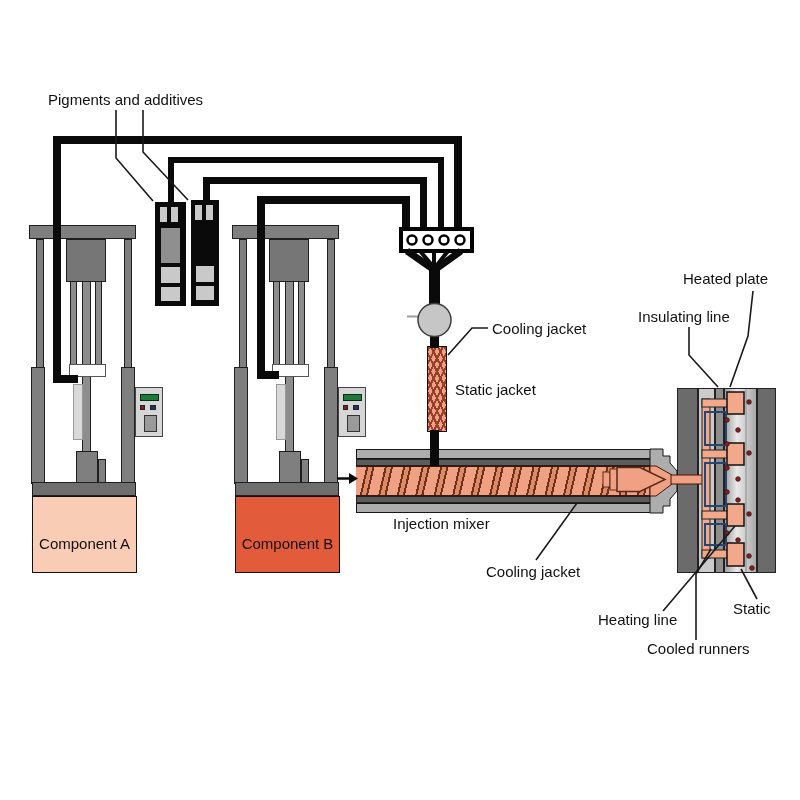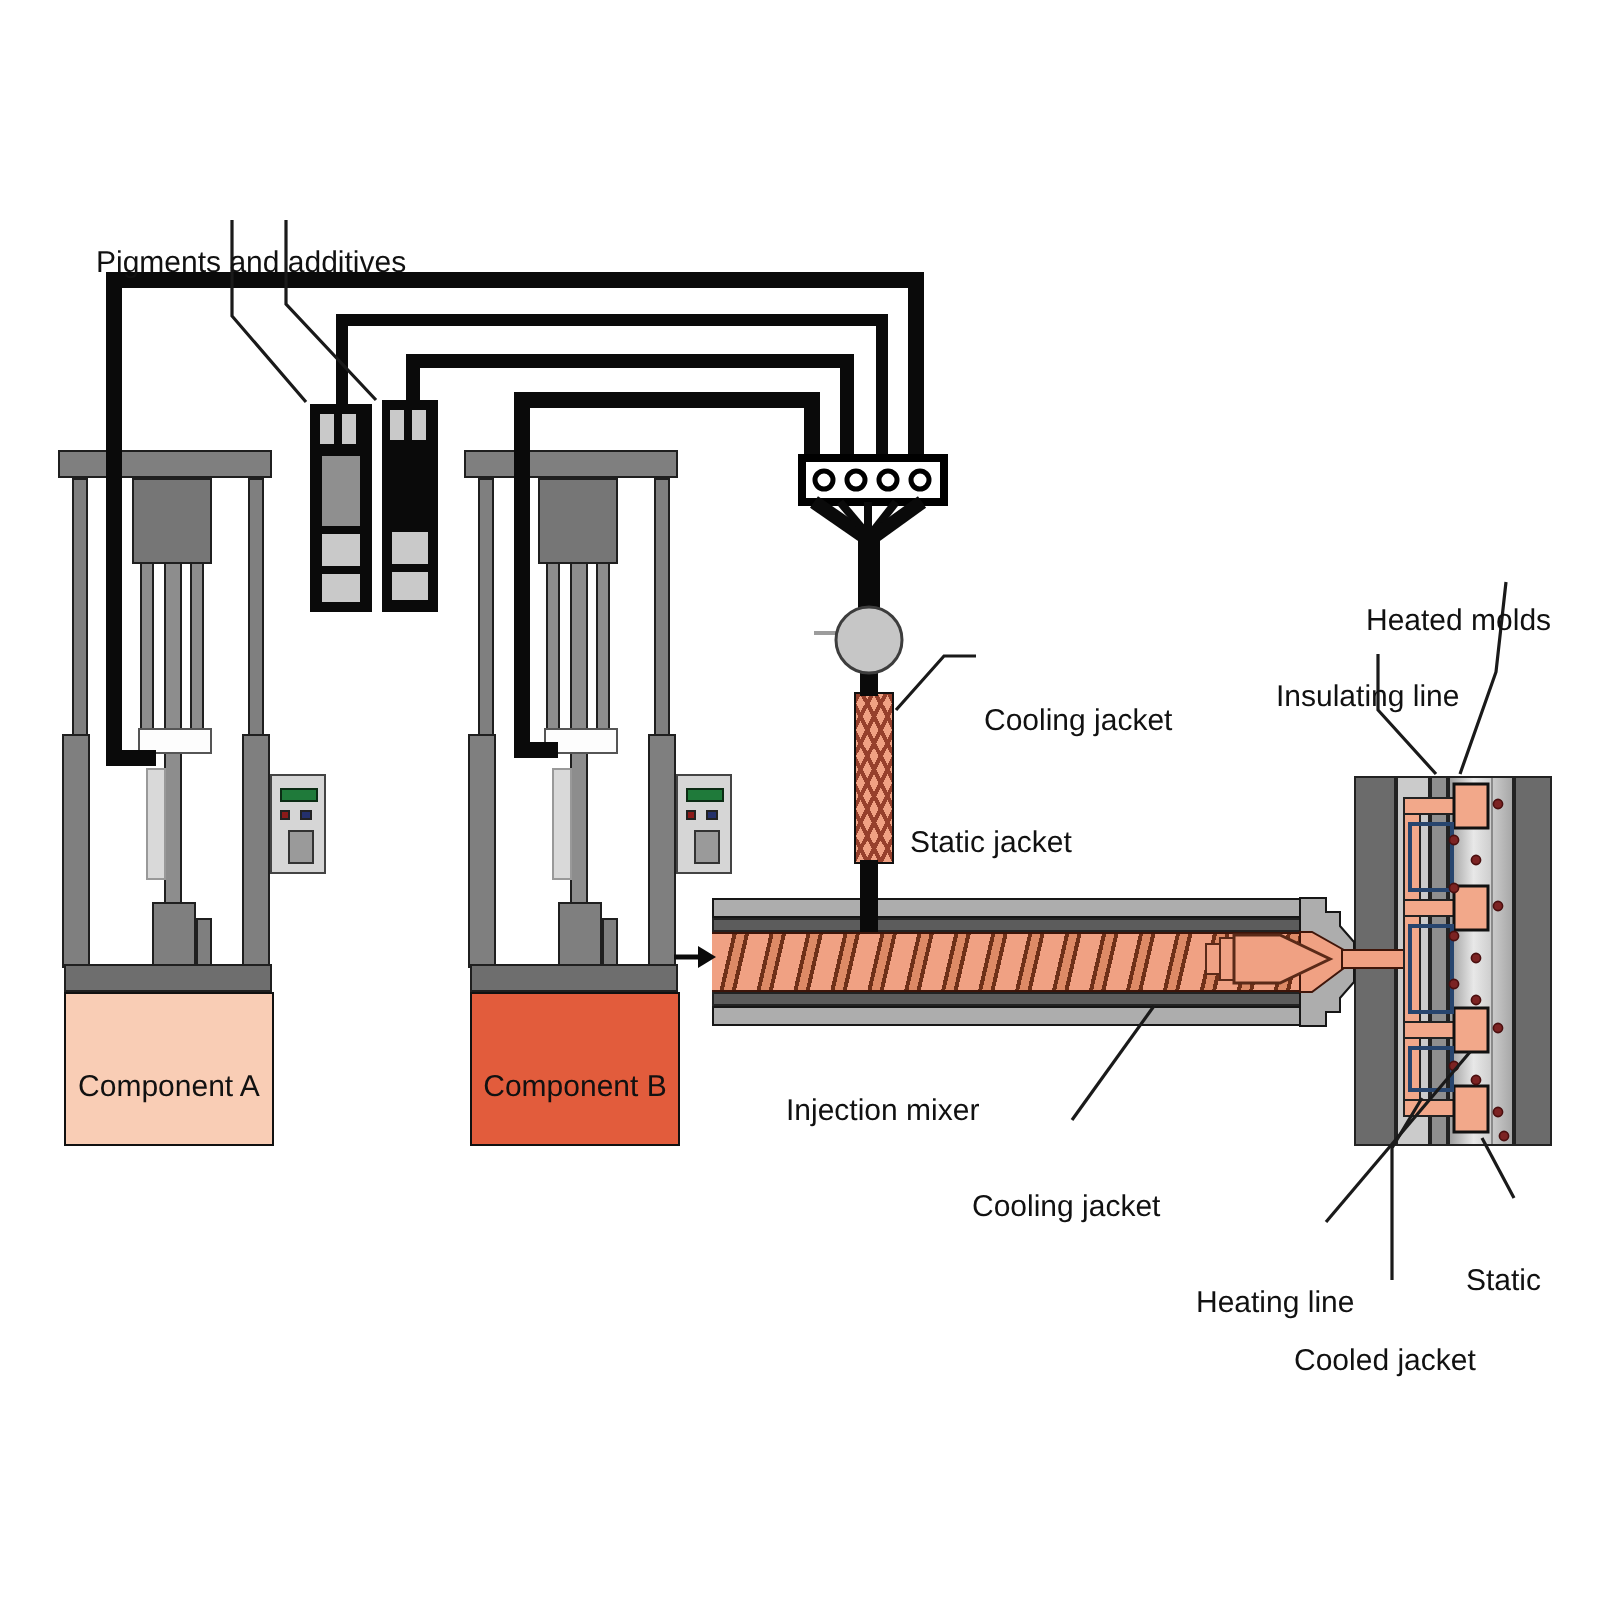--- a/index.html
+++ b/index.html
@@ -1,18 +1,18 @@
 <!DOCTYPE html>
 <html><head>
 <meta charset="utf-8">
 <style>
   html,body{margin:0;padding:0;background:#fff;}
   #stage{position:relative;width:800px;height:800px;background:#ffffff;overflow:hidden;
          font-family:"Liberation Sans",sans-serif;}
-  .lbl{position:absolute;font:15px "Liberation Sans",sans-serif;color:#111;white-space:nowrap;margin-top:32px;}
+  .lbl{position:absolute;font:15px "Liberation Sans",sans-serif;color:#111;white-space:nowrap;}
   .drumlbl{position:absolute;font:15px "Liberation Sans",sans-serif;color:#111;width:100%;text-align:center;}
 
   
   .pump{position:absolute;top:225px;width:165px;height:350px;}
   .pump .part{position:absolute;background:#7f7f7f;border:1px solid #1f1f1f;box-sizing:border-box;}
   .p-crossbar{left:0;top:0;width:107px;height:14px;}
   .p-colL{left:7px;top:14px;width:8px;height:129px;}
   .p-colR{left:95px;top:14px;width:8px;height:129px;}
   .p-motor{left:37px;top:14px;width:40px;height:43px;background:#767676!important;}
   .p-rodL{left:41px;top:56px;width:7px;height:95px;background:#8d8d8d!important;}
@@ -257,21 +257,21 @@
       <line x1="536" y1="560" x2="577" y2="503"></line>
       <line x1="663" y1="611" x2="735" y2="526"></line>
       <polyline points="696,640 696,574 711,549"></polyline>
       <polyline points="741,569 757,599"></polyline>
     </g>
   </svg>
 
   <div class="lbl" style="left:48px;top:91px">Pigments and additives</div>
   <div class="lbl" style="left:492px;top:320px">Cooling jacket</div>
   <div class="lbl" style="left:455px;top:381px">Static jacket</div>
-  <div class="lbl" style="left:683px;top:270px">Heated molds</div>
+  <div class="lbl" style="left:683px;top:270px">Heated plate</div>
   <div class="lbl" style="left:638px;top:308px">Insulating line</div>
   <div class="lbl" style="left:393px;top:515px">Injection mixer</div>
   <div class="lbl" style="left:486px;top:563px">Cooling jacket</div>
   <div class="lbl" style="left:598px;top:611px">Heating line</div>
-  <div class="lbl" style="left:647px;top:640px">Cooled jacket</div>
+  <div class="lbl" style="left:647px;top:640px">Cooled runners</div>
   <div class="lbl" style="left:733px;top:600px">Static</div>
 
 </div>
 
 </body></html>

